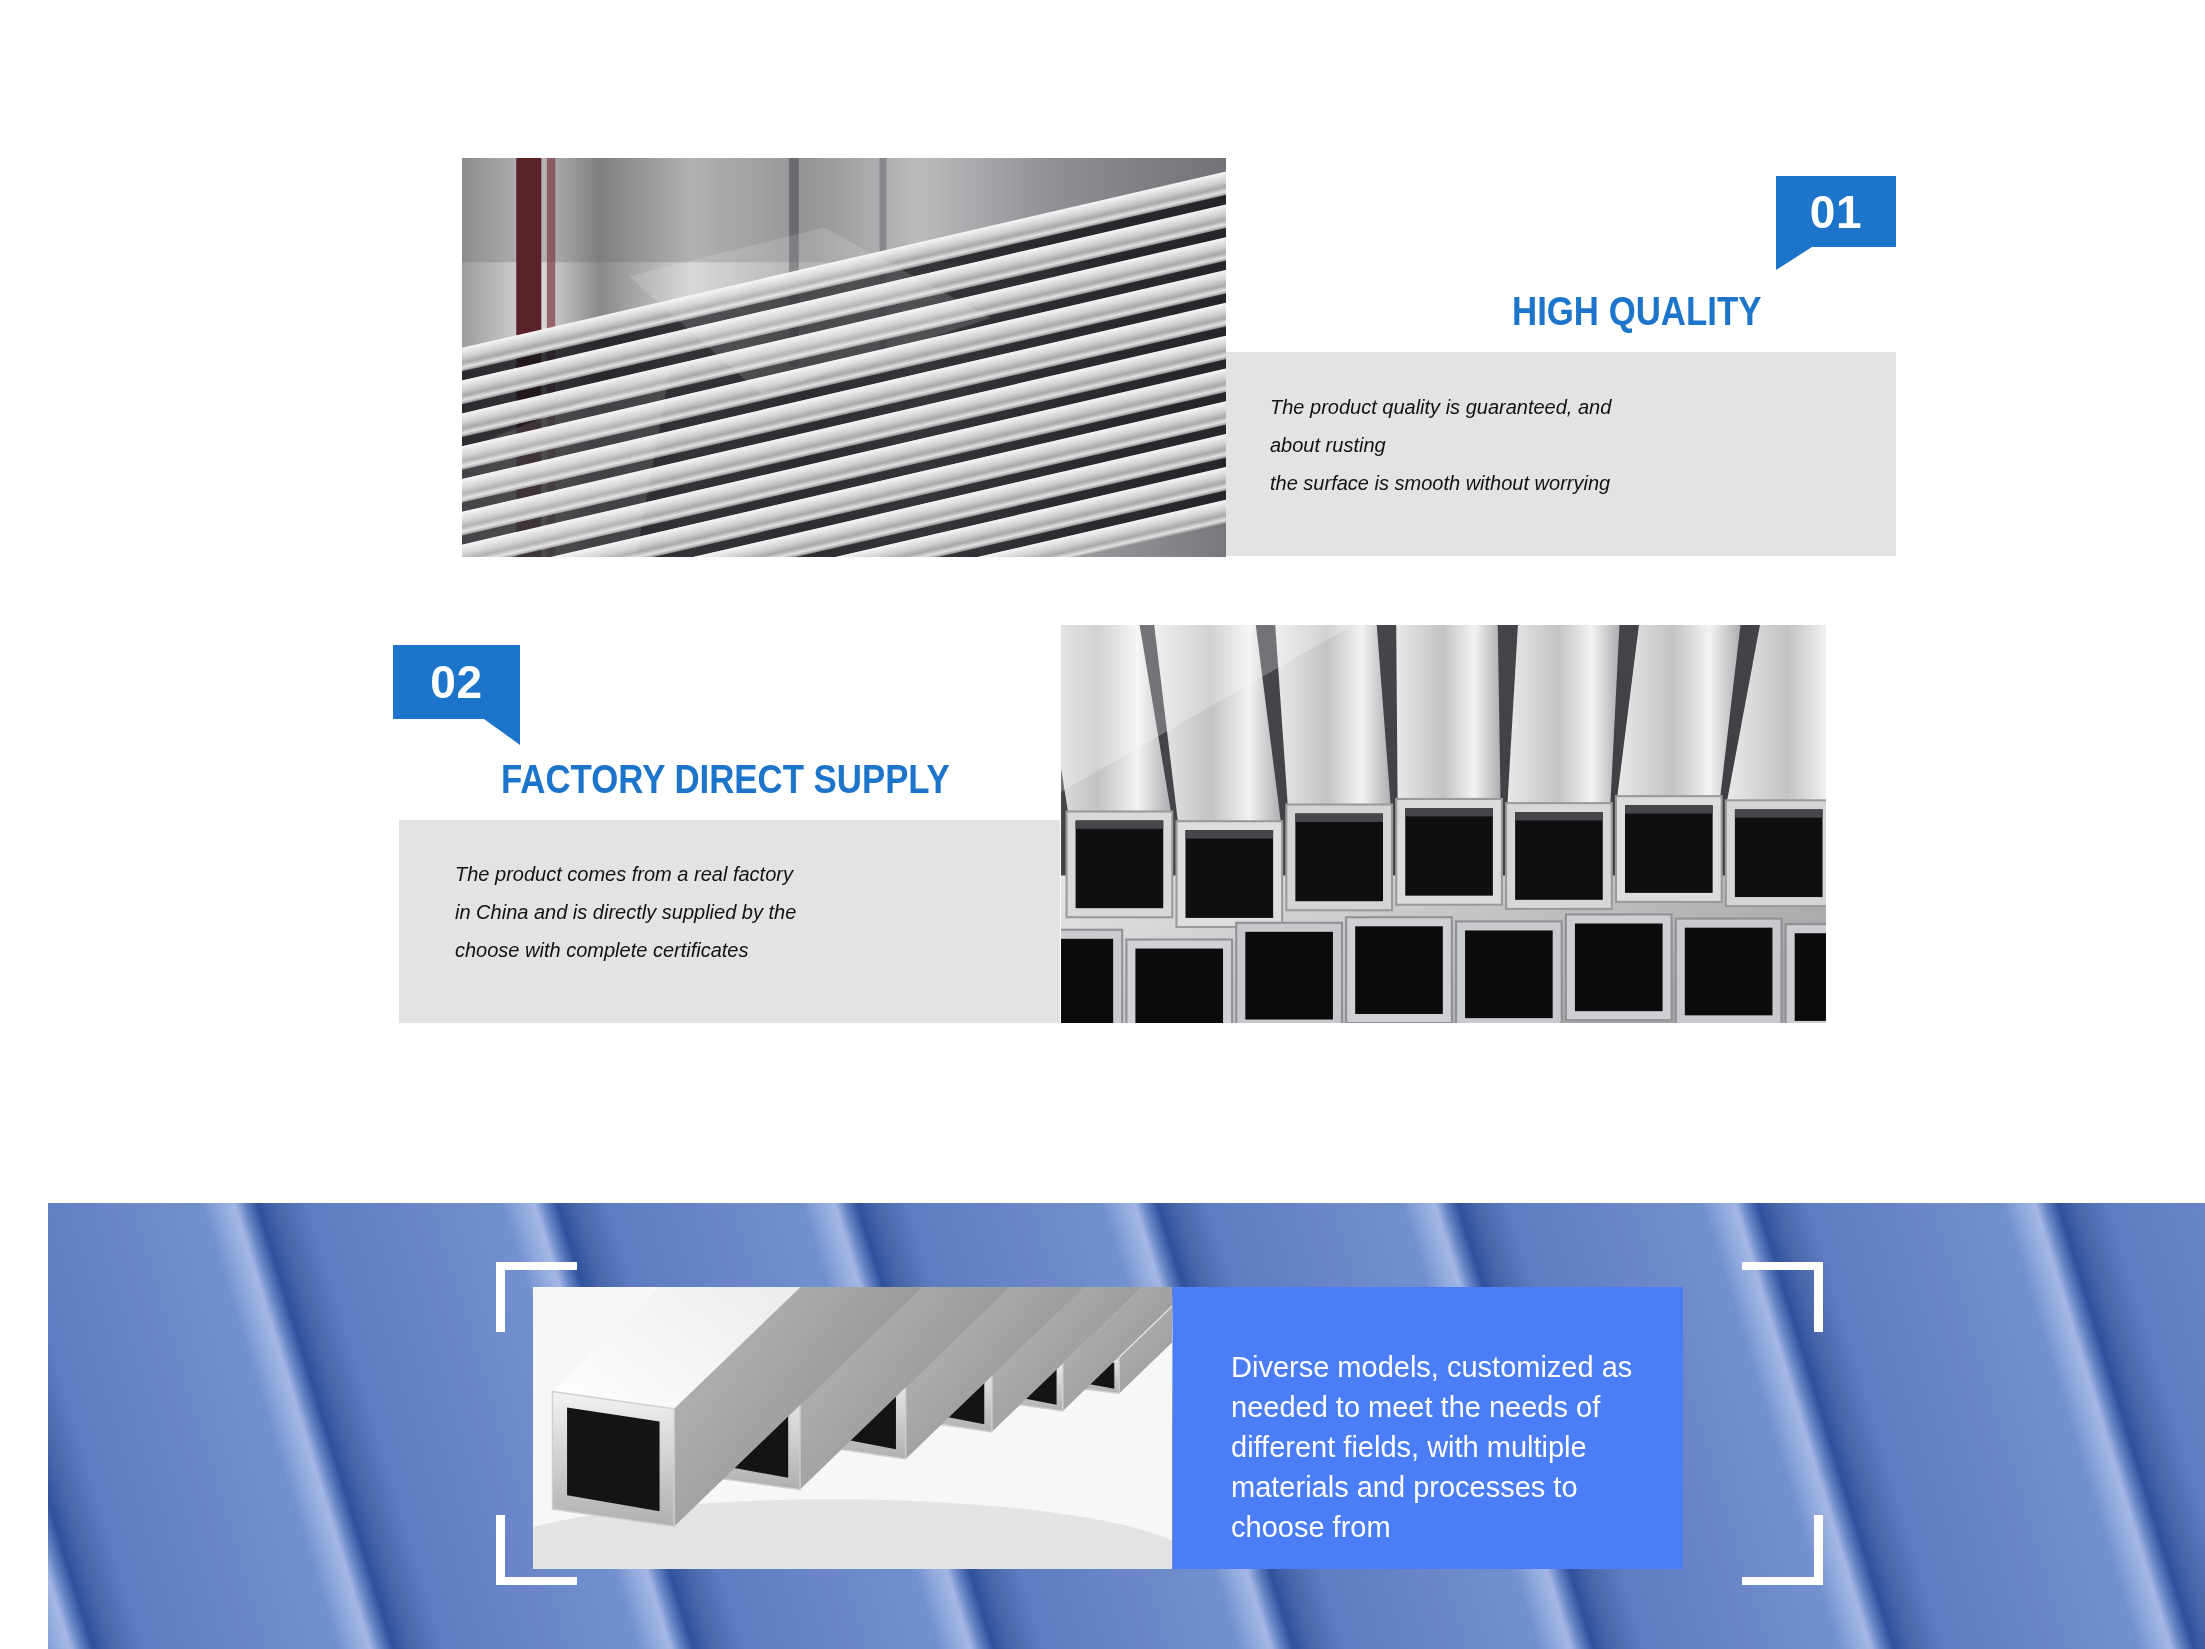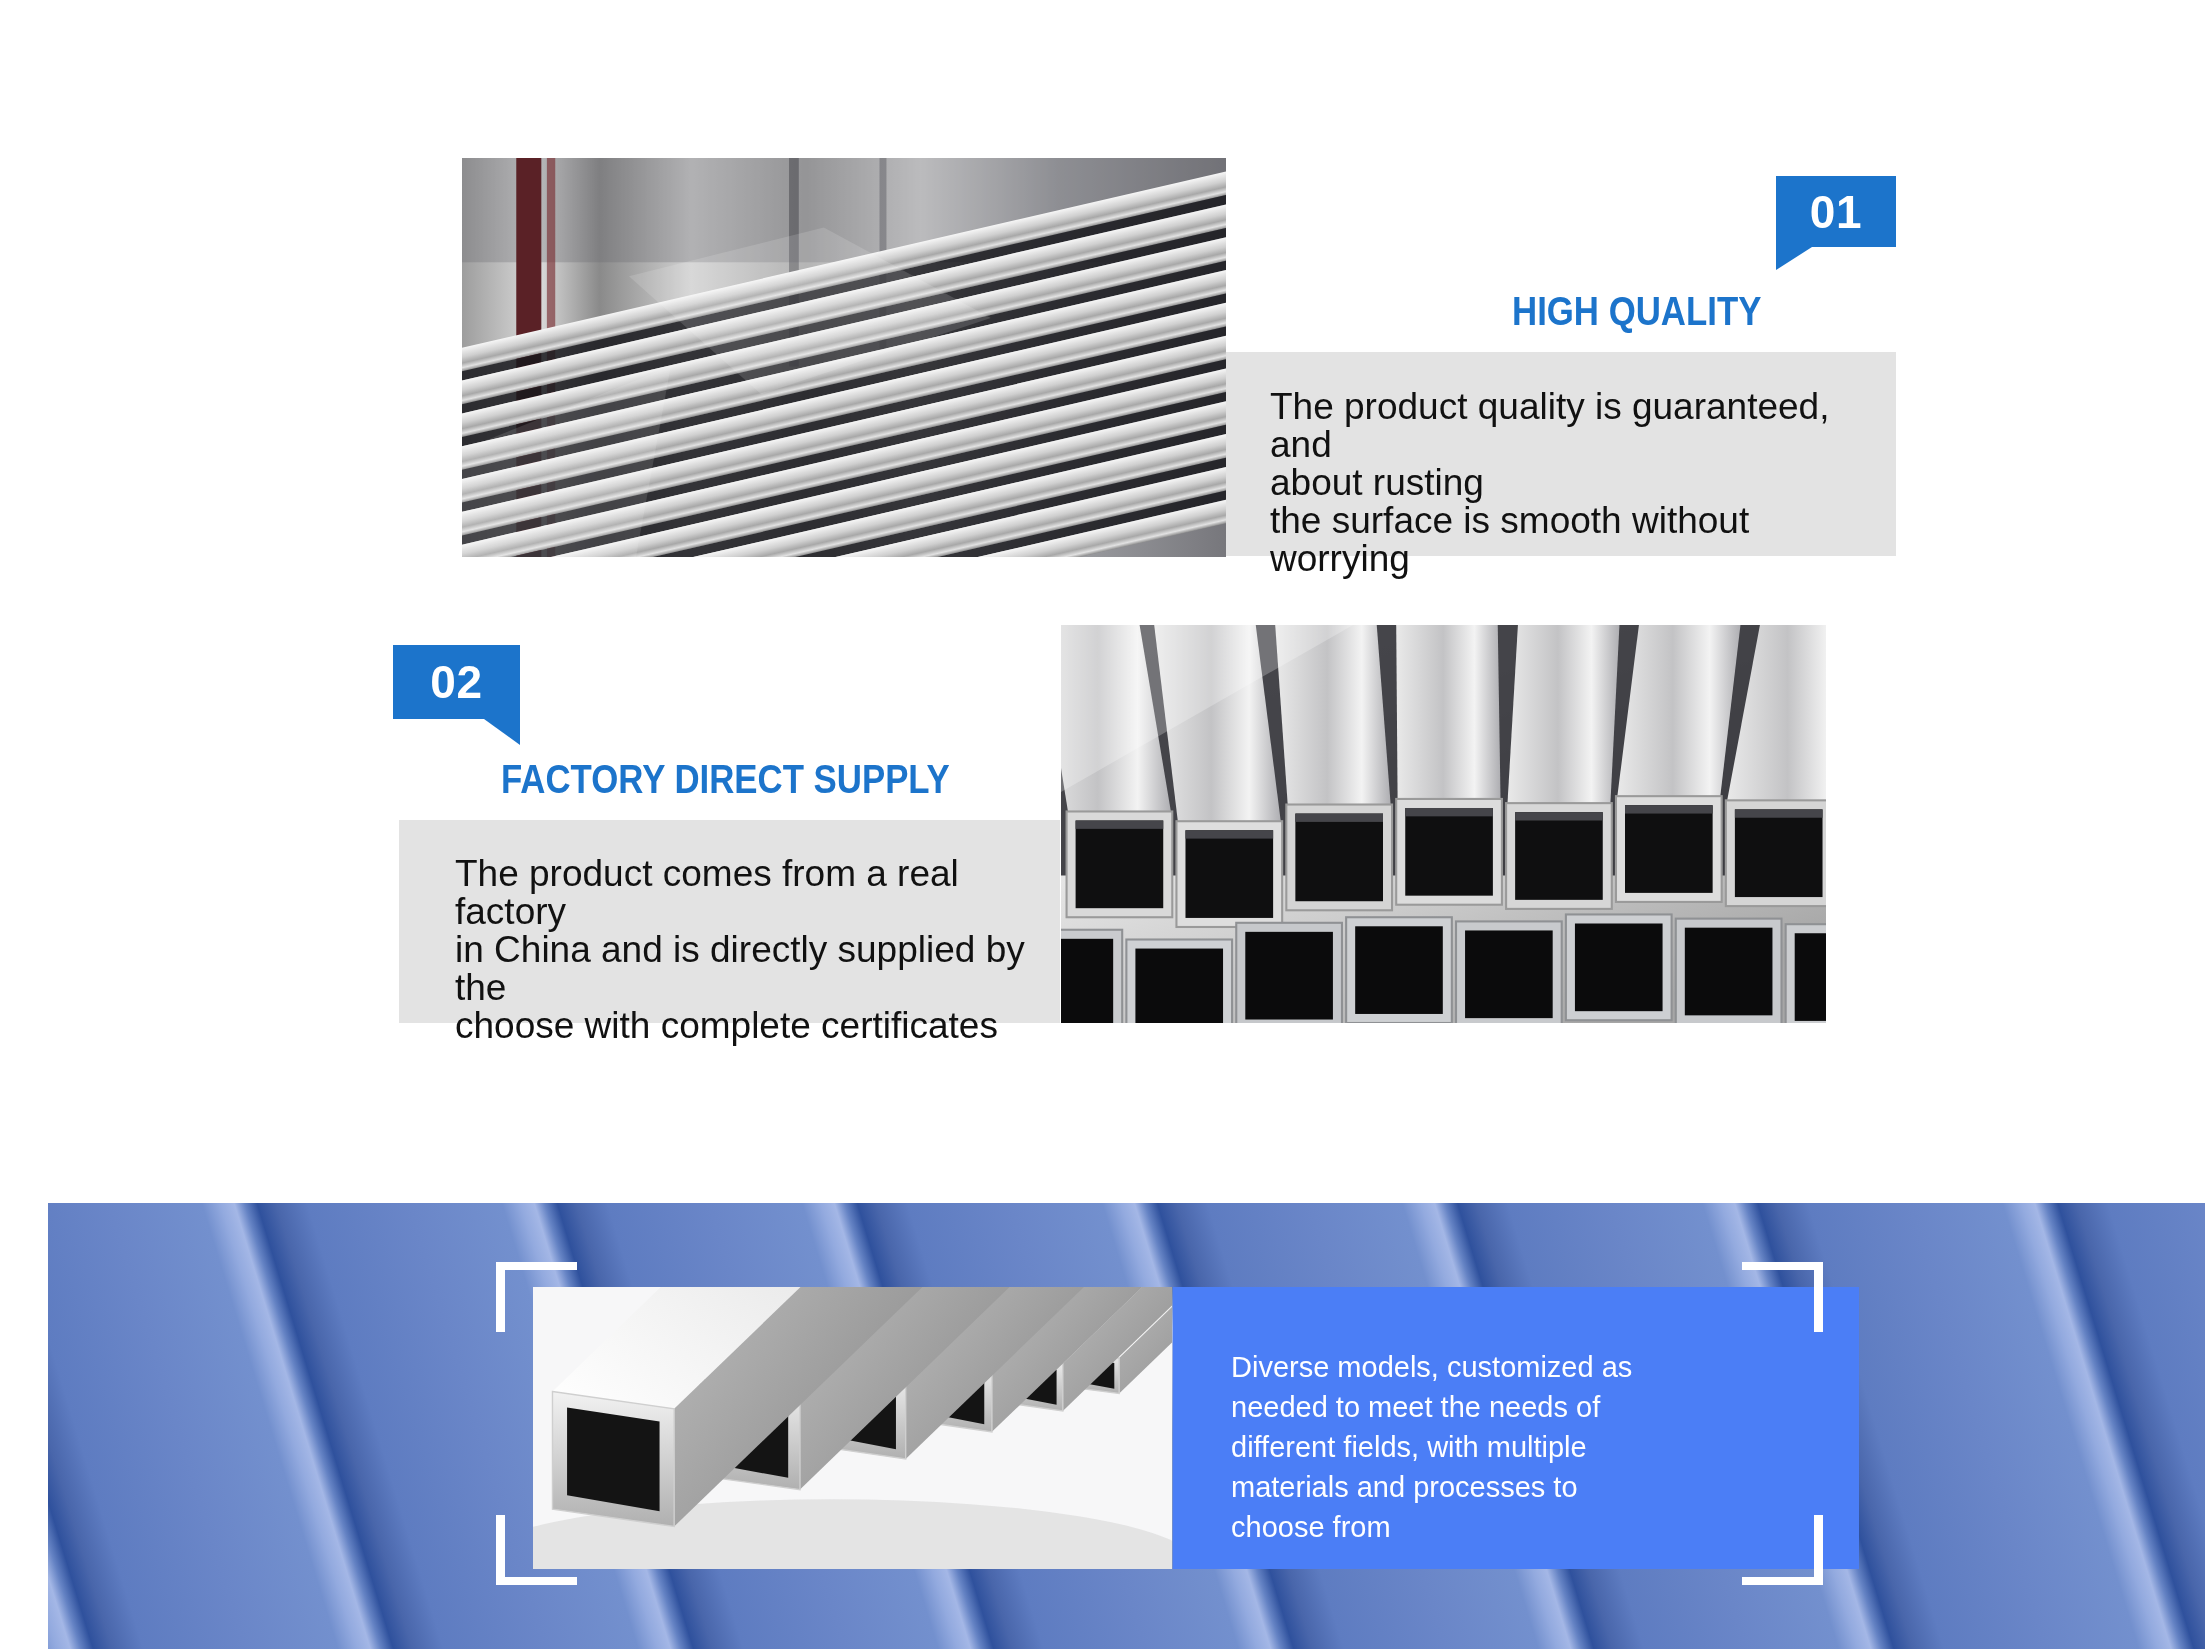--- a/index.html
+++ b/index.html
@@ -31,21 +31,21 @@
 
   .heading{
     position:absolute; color:var(--accent); font-size:40px; line-height:40px; font-weight:700;
     white-space:nowrap; transform:scaleX(.87); transform-origin:left top; z-index:4;
   }
   .heading-1{left:1464px; top:291px;}
   .heading-2{left:453px; top:759px;}
 
   .graybox{
     position:absolute; background:var(--panel-gray); box-sizing:border-box; z-index:2;
-    color:var(--ink); font-size:37px; line-height:38px;
+    color:var(--ink); font-size:20px; line-height:38px;font-style:italic;
   }
   .graybox-1{left:1178px; top:352px; width:670px; height:204px; padding:36px 21px 0 44px;}
   .graybox-2{left:351px; top:820px; width:661px; height:203px; padding:35px 21px 0 56px;}
   .graybox p, .bluebox p{margin:0; padding:0;}
 
   .bottom-band{position:absolute; left:0; top:1203px; width:2205px; height:446px; overflow:hidden; background:var(--roof-base);}
   .roof-stripes{
     position:absolute; left:-209px; top:-362px; width:2712px; height:1182px;
     transform:rotate(-17deg);
     background:repeating-linear-gradient(90deg,
@@ -53,21 +53,21 @@
       var(--roof-light) 204px, #a4b7e6 217px,
       #6583c4 227px, var(--roof-dark) 239px, #4966ab 257px, #5e7cc1 287px);
   }
   .bracket{position:absolute; width:81px; height:70px; box-sizing:border-box; z-index:5;}
   .bracket.tl{left:448px; top:1262px; border-left:9px solid #fff; border-top:8.3px solid #fff;}
   .bracket.bl{left:448px; top:1515px; border-left:9px solid #fff; border-bottom:8.3px solid #fff;}
   .bracket.tr{left:1694px; top:1262px; border-right:9px solid #fff; border-top:8.3px solid #fff;}
   .bracket.br{left:1694px; top:1515px; border-right:9px solid #fff; border-bottom:8.3px solid #fff;}
 
   .bluebox{
-    position:absolute; left:1125px; top:1287px; width:686px; height:282px; z-index:3;
+    position:absolute; left:1125px; top:1287px; width:510px; height:282px; z-index:3;
     background:var(--box-blue); box-sizing:border-box; padding:60px 21px 0 58px;
     color:#fff; font-size:29px; line-height:40px;
   }
 </style>
 </head>
 <body>
 
 <div class="page">
 
   <section>

